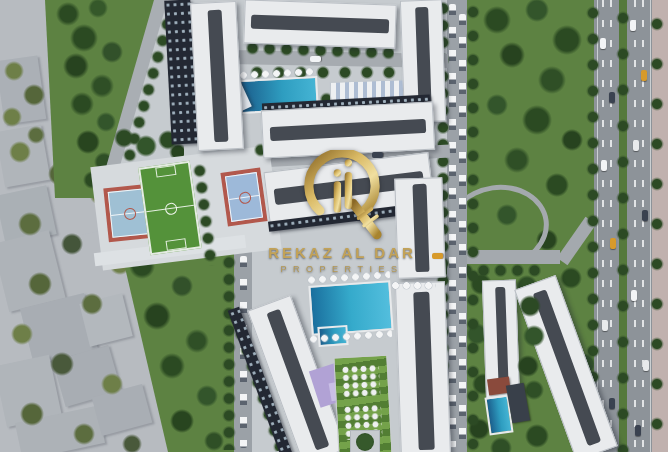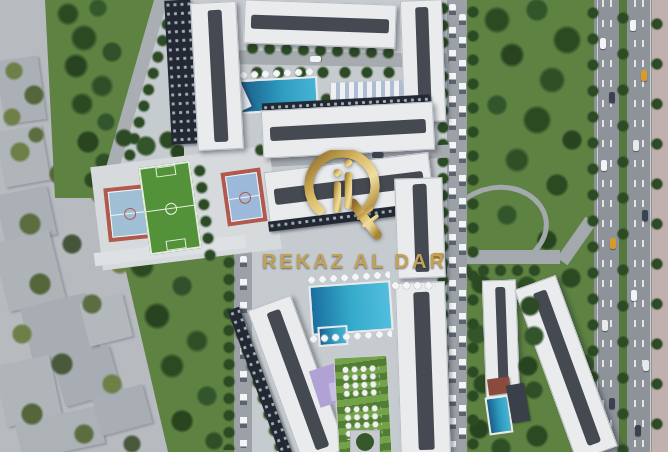--- a/index.html
+++ b/index.html
@@ -36,22 +36,22 @@
   .ctx{position:absolute;box-shadow:2px 2px 2px rgba(60,65,75,.25);}
   .pool{position:absolute;background:linear-gradient(90deg,#1b5e8c,#2e9dc0 55%,#45b4d4);border:2px solid #e8eaec;}
   
   .court{position:absolute;}
   .c-inner{position:absolute;inset:4px;border:1px solid rgba(255,255,255,.85);}
   .mid-h{position:absolute;left:0;right:0;top:50%;height:1px;background:rgba(255,255,255,.85);}
   .circle-c{position:absolute;left:50%;top:50%;width:10px;height:10px;margin:-5px 0 0 -5px;border:1px solid rgba(255,255,255,.9);border-radius:50%;}
   .goal{position:absolute;left:50%;width:18px;height:8px;margin-left:-9px;border:1px solid rgba(255,255,255,.85);}
   
   .brand{position:absolute;left:262px;top:150px;width:160px;text-align:center;z-index:60;}
-  .brand-name{font-size:20px;font-weight:bold;letter-spacing:3px;color:#c2a258;
-        text-shadow:0 1px 2px rgba(15,18,24,.55);white-space:nowrap;margin-top:8px;}
+  .brand-name{font-size:15px;font-weight:bold;letter-spacing:3px;color:#c2a258;
+        text-shadow:0 1px 2px rgba(15,18,24,.55);white-space:nowrap;margin-top:2px;}
   .brand-sub{font-size:9px;letter-spacing:6.5px;color:#b39753;margin-top:3px;
         text-shadow:0 1px 2px rgba(15,18,24,.5);white-space:nowrap;}
   .car{position:absolute;width:6px;height:11px;border-radius:2px;box-shadow:0 1px 1px rgba(0,0,0,.4);}
   .car-h{position:absolute;width:11px;height:6px;border-radius:2px;box-shadow:1px 0 1px rgba(0,0,0,.4);}
 </style>
 </head>
 <body>
 
 <div class="scene">
 
@@ -307,15 +307,16 @@
       </defs>
       <path d="M26 66 A36 36 0 1 1 74 66" fill="none" stroke="url(#gld)" stroke-width="10" stroke-linecap="round"></path>
       <path d="M62 58 L88 92" fill="none" stroke="url(#gld)" stroke-width="10" stroke-linecap="round"></path>
       <path d="M68 74 l14 -10 M74 82 l14 -10" fill="none" stroke="url(#gld)" stroke-width="4" stroke-linecap="round"></path>
       <rect x="41" y="34" width="8" height="34" rx="4" fill="url(#gld)"></rect>
       <rect x="53" y="24" width="8" height="40" rx="4" fill="url(#gld)"></rect>
       <circle cx="45" cy="25" r="4" fill="url(#gld)"></circle>
       <circle cx="57" cy="14" r="4" fill="url(#gld)"></circle>
     </svg>
     <div class="brand-name">REKAZ AL DAR</div>
+    <div class="brand-sub">PROPERTIES</div>
   </div>
 
 </div>
 
 </body></html>

